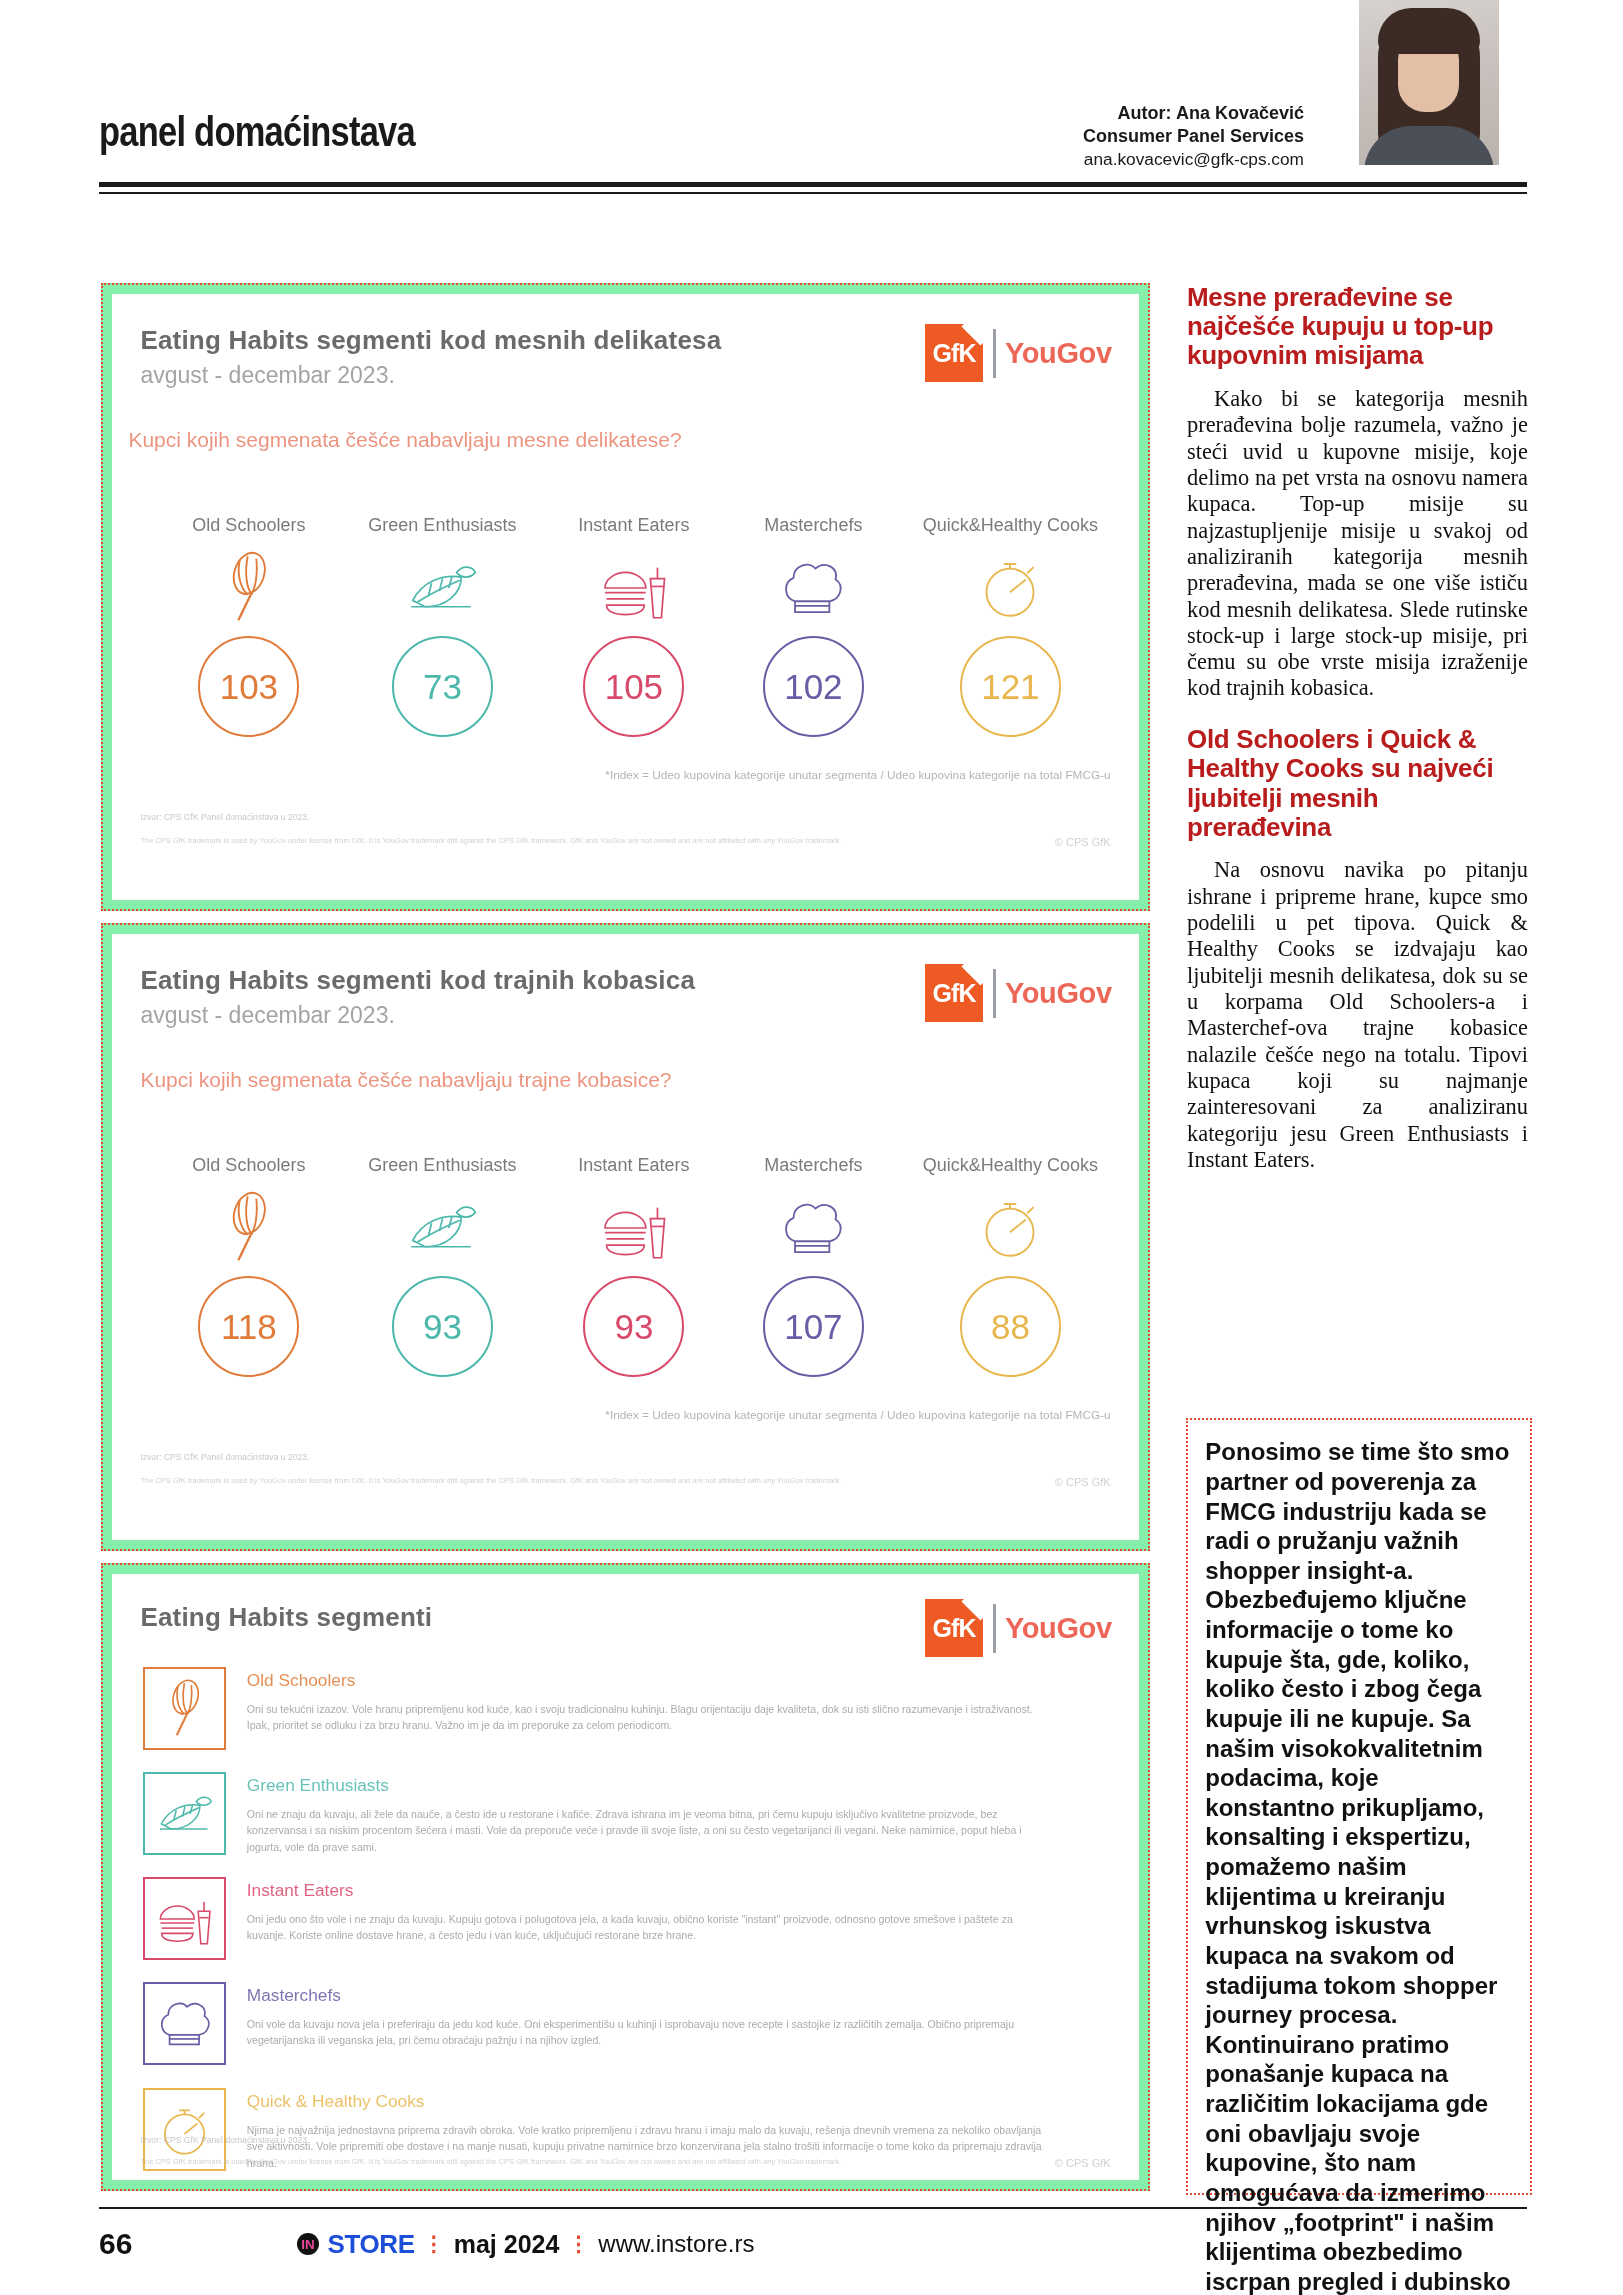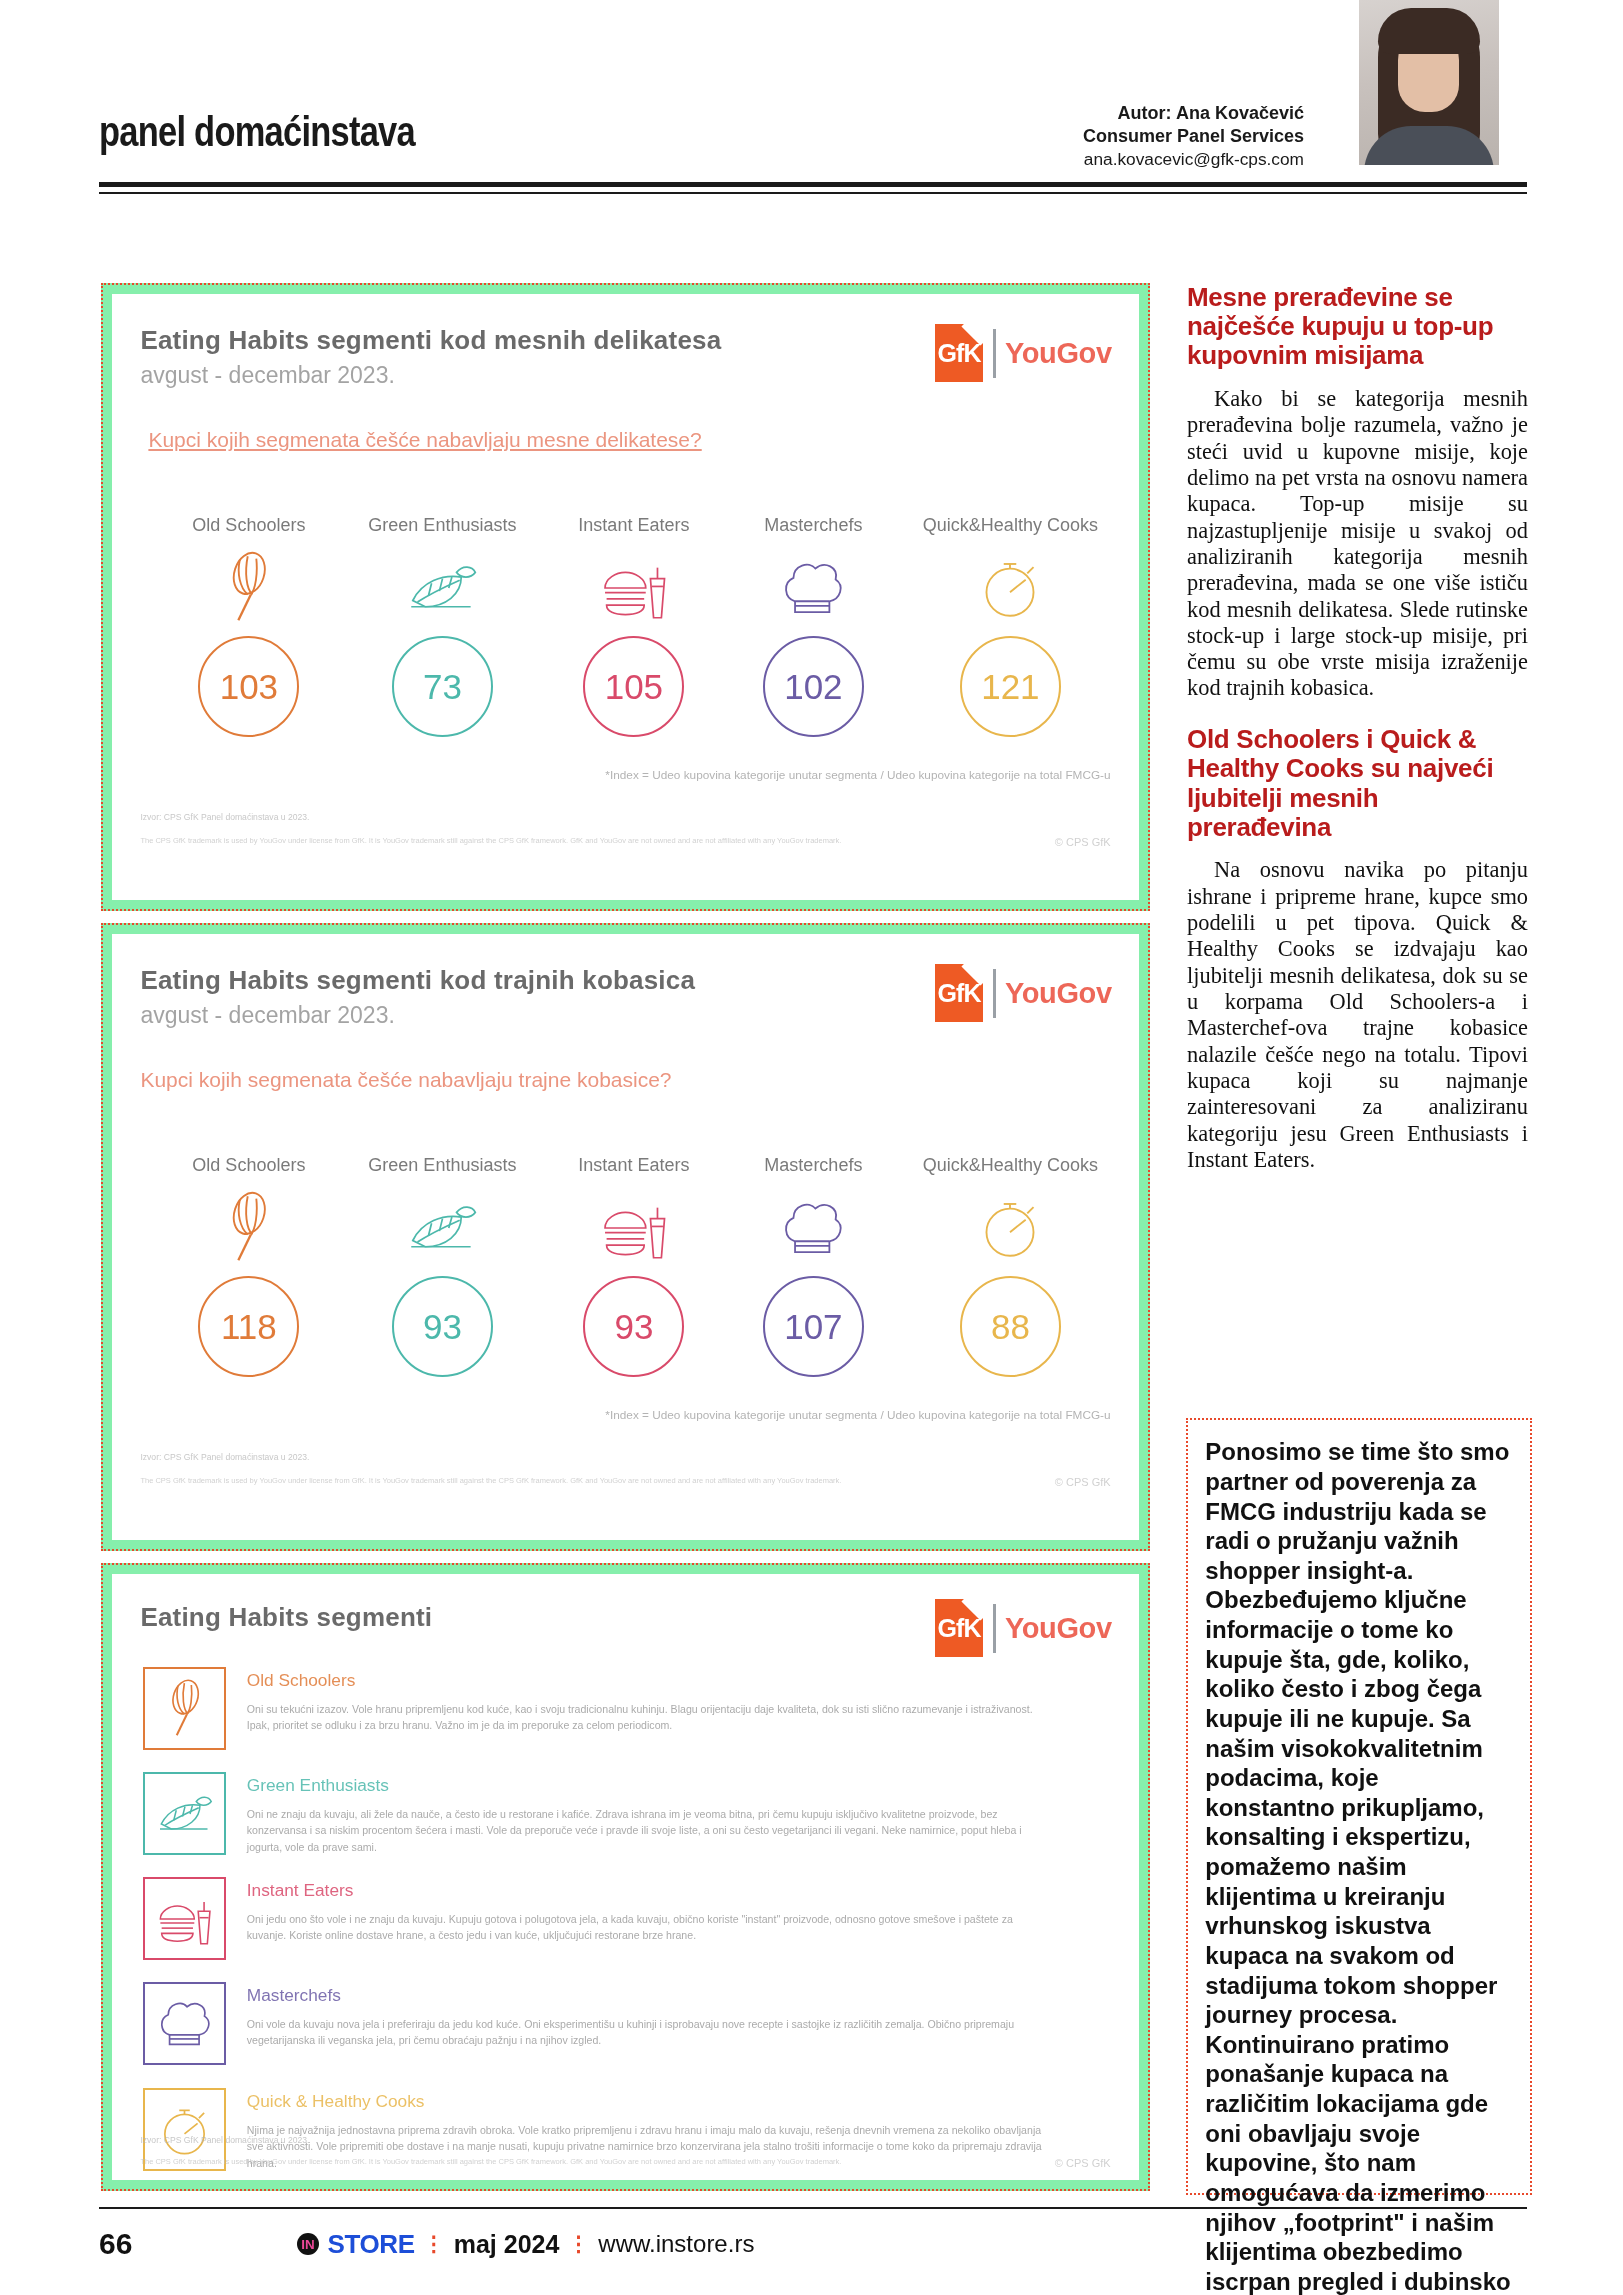--- a/index.html
+++ b/index.html
@@ -66,21 +66,21 @@
   .sl-foot {
     position: absolute; font-size: 11.8px; color: #9a9a9a; opacity:.75;
   }
   .sl-src { position: absolute; font-size: 8.6px; color: #b0b0b0; opacity:.7; }
   .sl-legal { position: absolute; font-size: 7.5px; color: #bdbdbd; opacity:.7; line-height:1.35; }
   .sl-legal-r { position: absolute; font-size: 11px; color: #bdbdbd; opacity:.7; }
 
   
   .logo { position: absolute; display: flex; align-items: center; gap: 9.4px; }
   .logo .gfk {
-    width: 48px; height: 58px; background: #ee5a24; color: #fff;
+    width: 58px; height: 58px; background: #ee5a24; color: #fff;
     font-weight: 700; font-size: 25px; display: flex; align-items: center;
     justify-content: center; letter-spacing: -0.8px; position: relative; overflow: hidden;
   }
   .logo .gfk::after { content:""; position:absolute; right:-11px; top:-11px;
     width:27px; height:27px; background:#fff; transform: rotate(45deg); }
   .logo .divider { width: 3.1px; height: 49px; background: #9aa0a6; }
   .logo .yougov { color: #ec5b4a; font-weight: 700; font-size: 29px; letter-spacing: -0.4px; opacity:.92; }
 
   
   .seg-row { position: absolute; display: flex; }
@@ -166,21 +166,21 @@
     <div class="slide">
       <div class="sl-title" style="left:28px; top:31px;">Eating Habits segmenti kod mesnih delikatesa</div>
       <div class="sl-sub" style="left:28px; top:68px;">avgust - decembar 2023.</div>
 
       <div class="logo" style="right:27px; top:30px;">
         <div class="gfk">GfK</div>
         <div class="divider"></div>
         <div class="yougov">YouGov</div>
       </div>
 
-      <div class="sl-question" style="left:36px; top:134px;text-decoration:underline;">Kupci kojih segmenata češće nabavljaju mesne delikatese?</div>
+      <div class="sl-question" style="left:16px; top:134px;">Kupci kojih segmenata češće nabavljaju mesne delikatese?</div>
 
       <div class="seg-row" style="left:50px; top:221px; width:950px; justify-content:space-between;">
 
         <div class="seg-col" style="width:173px; color:#e07b39;">
           <div class="seg-label">Old Schoolers</div>
           <div class="seg-icon">
             <svg width="55" height="75" viewBox="0 0 70 96">
               <g stroke="#e07b39" stroke-width="2.4" fill="none">
                 <ellipse cx="36" cy="30" rx="19" ry="27" transform="rotate(18 36 30)"></ellipse>
                 <path d="M24 12 C 20 30, 24 48, 34 57"></path>

